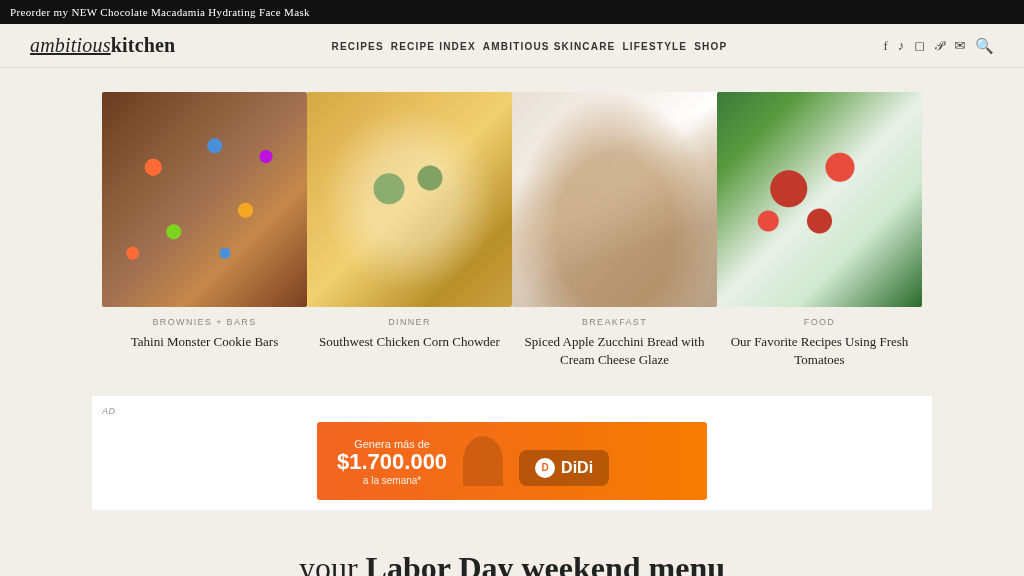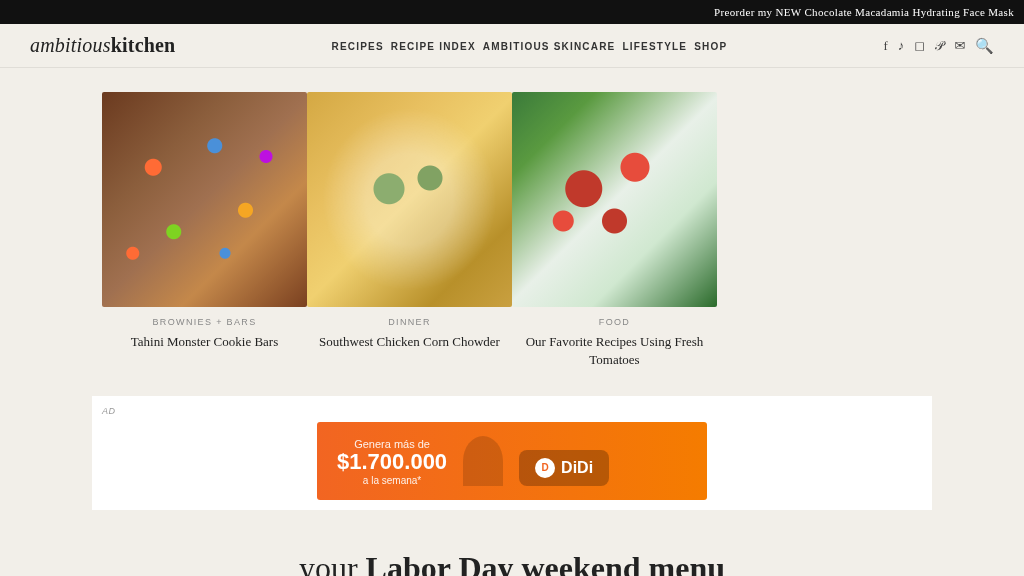--- a/index.html
+++ b/index.html
@@ -6,21 +6,21 @@
     body {
       font-family: 'Georgia', serif;
       background: #f2efe9;
       color: #222;
       font-size: 14px;
     }
     
     .top-banner {
       background: #111;
       color: #fff;
-      text-align: right;
+      text-align: left;
       padding: 6px 10px;
       font-size: 11px;
       letter-spacing: 0.03em;
     }
     
     .nav {
       background: #f2efe9;
       display: flex;
       align-items: center;
       justify-content: space-between;
@@ -32,20 +32,21 @@
       letter-spacing: 0.01em;
       font-style: italic;
     }
     .nav-logo span.bold {
       font-weight: 700;
       font-style: normal;
     }
     .nav-logo span.light {
       font-weight: 300;
       font-style: italic;
+      text-decoration: underline;
     }
     .nav-links {
       display: flex;
       gap: 7px;
       list-style: none;
     }
     .nav-links li a {
       text-decoration: none;
       color: #333;
       font-size: 10px;
@@ -286,20 +287,25 @@
       <div class="recipe-category">BROWNIES + BARS</div>
       <div class="recipe-title">Tahini Monster Cookie Bars</div>
     </div>
 
     <div class="recipe-card">
       <div class="recipe-img img-chowder"></div>
       <div class="recipe-category">DINNER</div>
       <div class="recipe-title">Southwest Chicken Corn Chowder</div>
     </div>
 
+    <div class="recipe-card">
+      <div class="recipe-img img-bread"></div>
+      <div class="recipe-category">BREAKFAST</div>
+      <div class="recipe-title">Spiced Apple Zucchini Bread with Cream Cheese Glaze</div>
+    </div>
 
     <div class="recipe-card">
       <div class="recipe-img img-tomatoes"></div>
       <div class="recipe-category">FOOD</div>
       <div class="recipe-title">Our Favorite Recipes Using Fresh Tomatoes</div>
     </div>
 
   </div>
 
   <div class="ad-section">

